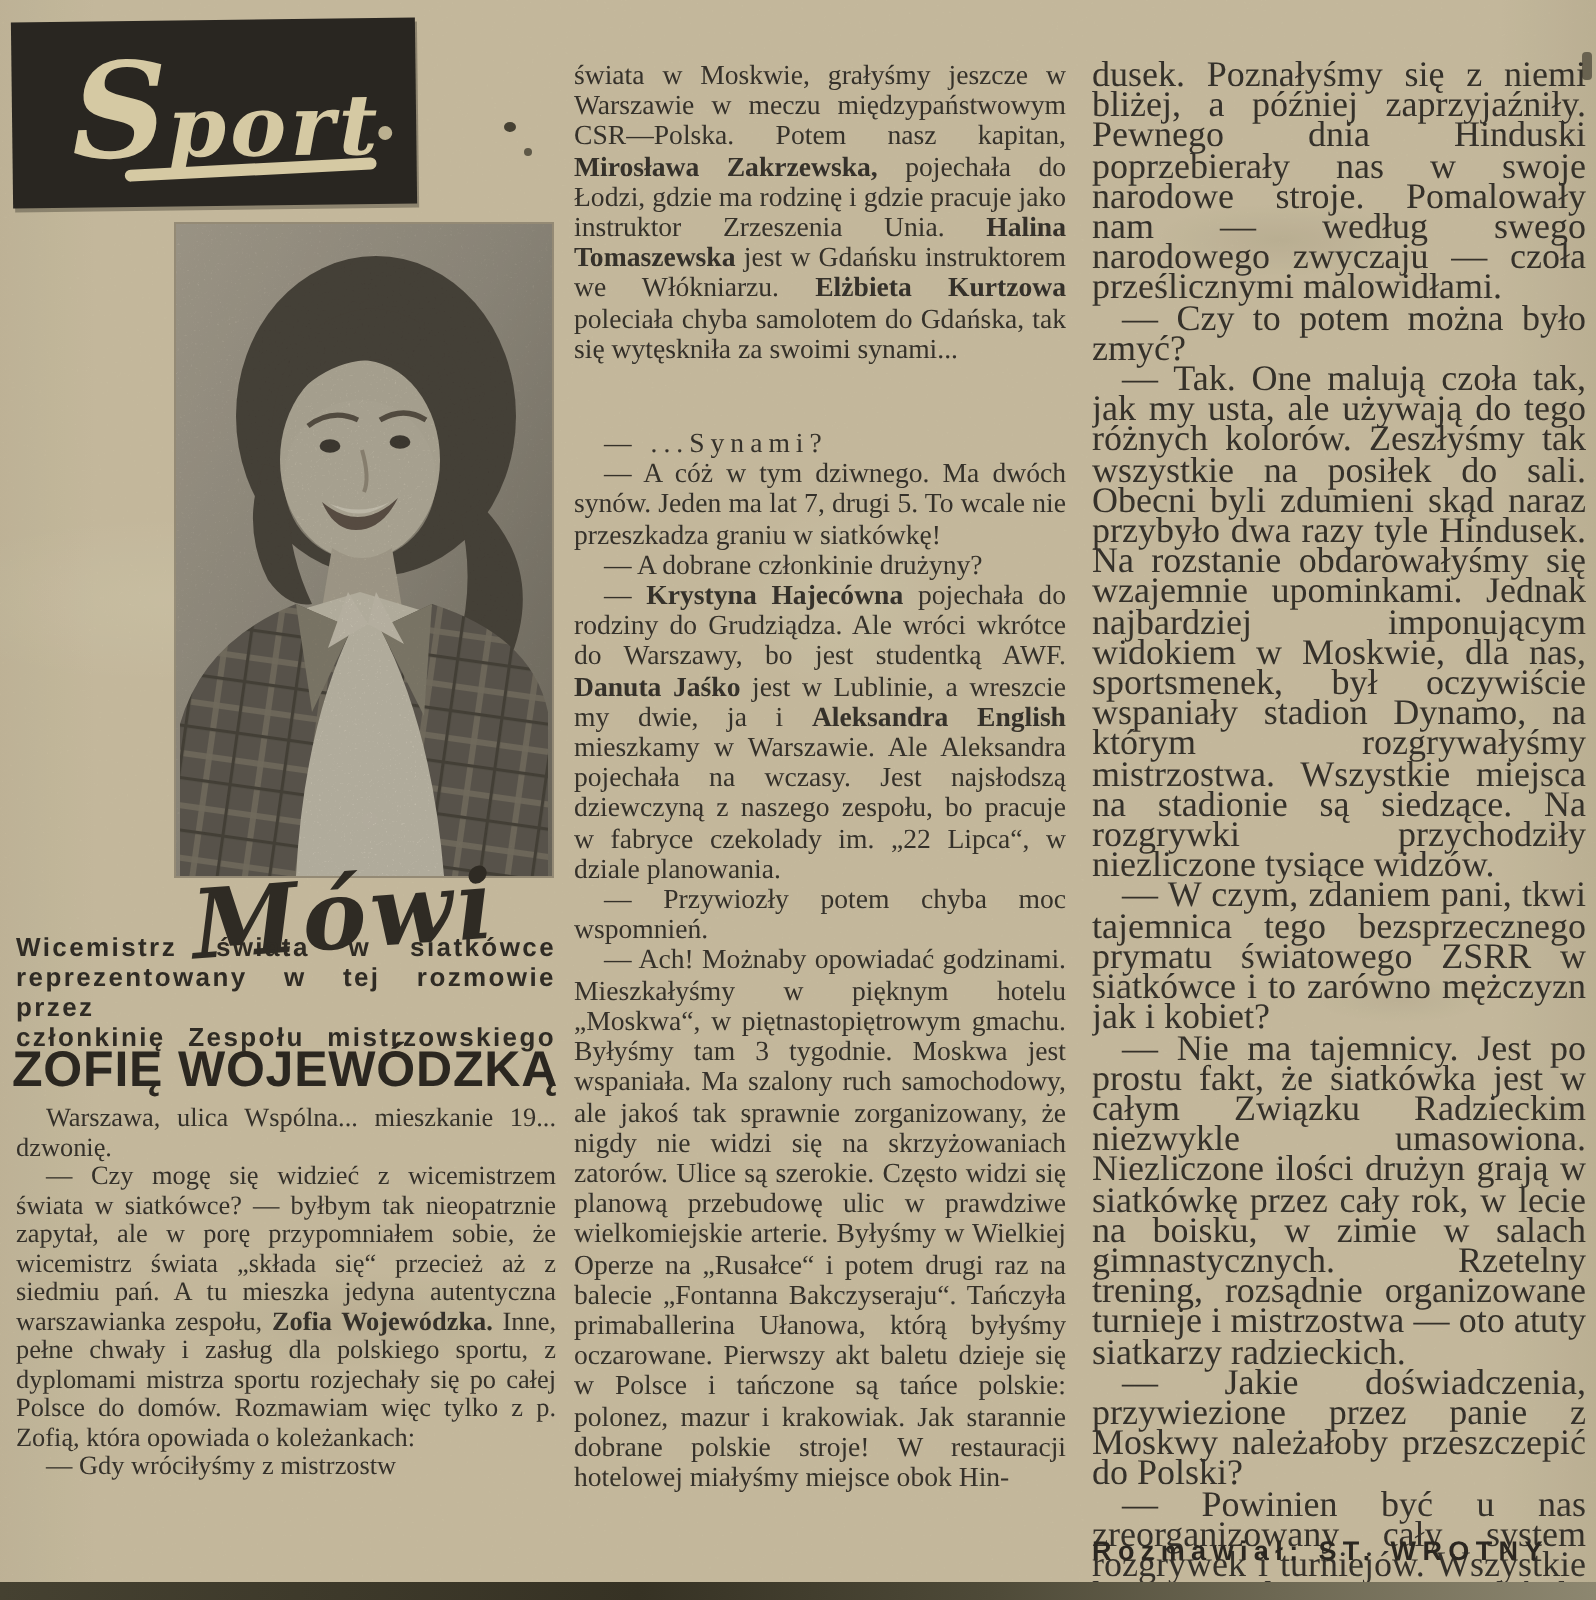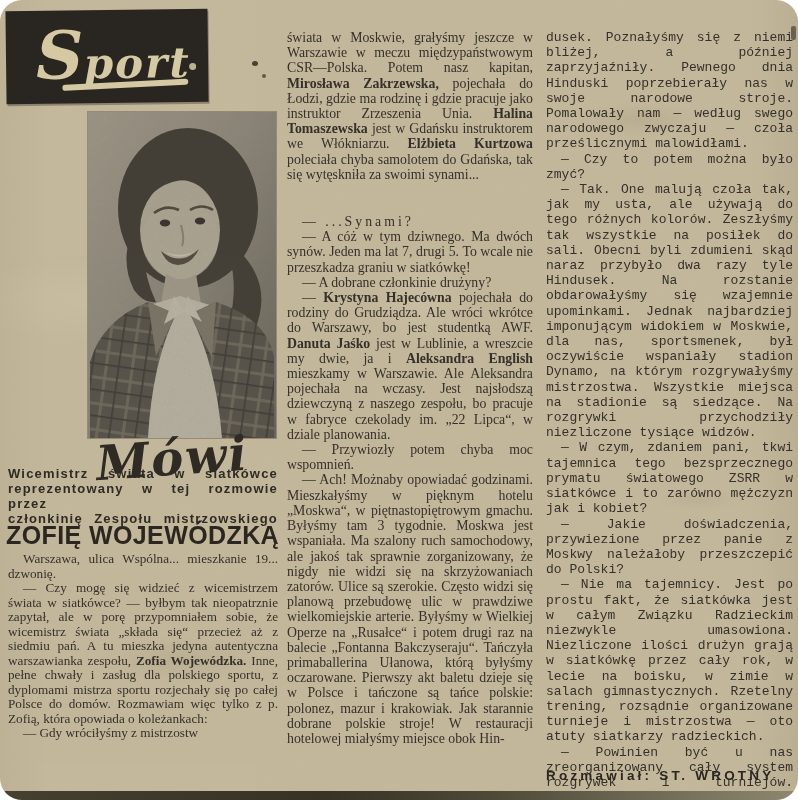--- a/index.html
+++ b/index.html
@@ -10,21 +10,20 @@
     background-image:
       radial-gradient(ellipse 90px 26px at 640px 120px, rgba(92,82,60,.10), transparent 70%),
       radial-gradient(ellipse 120px 34px at 180px 660px, rgba(92,82,60,.09), transparent 70%),
       radial-gradient(ellipse 70px 70px at 420px 300px, rgba(255,250,228,.14), transparent 70%),
       radial-gradient(ellipse 60px 16px at 700px 500px, rgba(92,82,60,.08), transparent 70%),
       radial-gradient(ellipse 200px 60px at 90px 300px, rgba(255,250,228,.10), transparent 70%),
       linear-gradient(90deg, rgba(120,108,82,.08), rgba(0,0,0,0) 6%, rgba(0,0,0,0) 94%, rgba(120,108,82,.12));
     overflow:hidden;
     font-family:"Liberation Serif", serif;
     color:#35312a;
-    border-radius:22px;
   }
   .grain{position:absolute;inset:0;pointer-events:none;opacity:.14;}
 
   
   .logo{
     position:absolute;left:6px;top:10px;width:202px;height:93px;
     background:#292621;transform:rotate(-.7deg);
     box-shadow:1px 2px 0 rgba(40,36,28,.35);
   }
   .logo-word{
@@ -69,21 +68,21 @@
     position:absolute;left:6px;top:522px;width:274px;
     font-family:"Liberation Sans", sans-serif;
     font-weight:bold;font-size:25px;line-height:1.05;color:#2b2720;
     letter-spacing:.4px;white-space:nowrap;
   }
 
   
   .col{position:absolute;text-align:justify;}
   .col1{left:8px;top:552px;width:270px;font-size:13.2px;line-height:14.5px;}
   .col2{left:287px;top:30px;width:246px;font-size:13.8px;line-height:15.2px;height:762px;overflow:hidden;}
-  .col3{left:546px;top:30px;width:247px;font-size:13px;line-height:15.2px;height:762px;overflow:hidden;font-family:Liberation Mono, monospace;}
+  .col3{left:546px;top:30px;width:247px;font-size:18px;line-height:15.2px;height:762px;overflow:hidden;}
   .para{margin:0;text-indent:15px;}
   .para.noindent{text-indent:0;}
   .para.spaced{letter-spacing:3px;margin-top:32px;}
   .b{font-weight:bold;}
   .byline{
     position:absolute;left:546px;top:768px;width:247px;
     font-family:"Liberation Sans", sans-serif;
     font-weight:bold;font-size:13.5px;letter-spacing:3.2px;
     color:#2b2720;white-space:nowrap;
   }
@@ -196,21 +195,21 @@
       <p class="para"><span>— A dobrane członkinie drużyny?</span></p>
       <p class="para"><span>— </span><span class="b">Krystyna Hajecówna</span><span> pojechała do rodziny do Grudziądza. Ale wróci wkrótce do Warszawy, bo jest studentką AWF. </span><span class="b">Danuta Jaśko</span><span> jest w Lublinie, a wreszcie my dwie, ja i </span><span class="b">Aleksandra English</span><span> mieszkamy w Warszawie. Ale Aleksandra pojechała na wczasy. Jest najsłodszą dziewczyną z naszego zespołu, bo pracuje w fabryce czekolady im. „22 Lipca“, w dziale planowania.</span></p>
       <p class="para"><span>— Przywiozły potem chyba moc wspomnień.</span></p>
       <p class="para"><span>— Ach! Możnaby opowiadać godzinami. Mieszkałyśmy w pięknym hotelu „Moskwa“, w piętnastopiętrowym gmachu. Byłyśmy tam 3 tygodnie. Moskwa jest wspaniała. Ma szalony ruch samochodowy, ale jakoś tak sprawnie zorganizowany, że nigdy nie widzi się na skrzyżowaniach zatorów. Ulice są szerokie. Często widzi się planową przebudowę ulic w prawdziwe wielkomiejskie arterie. Byłyśmy w Wielkiej Operze na „Rusałce“ i potem drugi raz na balecie „Fontanna Bakczyseraju“. Tańczyła primaballerina Ułanowa, którą byłyśmy oczarowane. Pierwszy akt baletu dzieje się w Polsce i tańczone są tańce polskie: polonez, mazur i krakowiak. Jak starannie dobrane polskie stroje! W restauracji hotelowej miałyśmy miejsce obok Hin-</span></p>
     </div>
   <div class="col col3" lang="pl">
       <p class="para noindent"><span>dusek. Poznałyśmy się z niemi bliżej, a później zaprzyjaźniły. Pewnego dnia Hinduski poprzebierały nas w swoje narodowe stroje. Pomalowały nam — według swego narodowego zwyczaju — czoła prześlicznymi malowidłami.</span></p>
       <p class="para"><span>— Czy to potem można było zmyć?</span></p>
       <p class="para"><span>— Tak. One malują czoła tak, jak my usta, ale używają do tego różnych kolorów. Zeszłyśmy tak wszystkie na posiłek do sali. Obecni byli zdumieni skąd naraz przybyło dwa razy tyle Hindusek. Na rozstanie obdarowałyśmy się wzajemnie upominkami. Jednak najbardziej imponującym widokiem w Moskwie, dla nas, sportsmenek, był oczywiście wspaniały stadion Dynamo, na którym rozgrywałyśmy mistrzostwa. Wszystkie miejsca na stadionie są siedzące. Na rozgrywki przychodziły niezliczone tysiące widzów.</span></p>
       <p class="para"><span>— W czym, zdaniem pani, tkwi tajemnica tego bezsprzecznego prymatu światowego ZSRR w siatkówce i to zarówno mężczyzn jak i kobiet?</span></p>
+      <p class="para"><span>— Nie ma tajemnicy. Jest po prostu fakt, że siatkówka jest w całym Związku Radzieckim niezwykle umasowiona. Niezliczone ilości drużyn grają w siatkówkę przez cały rok, w lecie na boisku, w zimie w salach gimnastycznych. Rzetelny trening, rozsądnie organizowane turnieje i mistrzostwa — oto atuty siatkarzy radzieckich.</span></p>
       <p class="para"><span>— Jakie doświadczenia, przywiezione przez panie z Moskwy należałoby przeszczepić do Polski?</span></p>
-      <p class="para"><span>— Nie ma tajemnicy. Jest po prostu fakt, że siatkówka jest w całym Związku Radzieckim niezwykle umasowiona. Niezliczone ilości drużyn grają w siatkówkę przez cały rok, w lecie na boisku, w zimie w salach gimnastycznych. Rzetelny trening, rozsądnie organizowane turnieje i mistrzostwa — oto atuty siatkarzy radzieckich.</span></p>
       <p class="para"><span>— Powinien być u nas zreorganizowany cały system rozgrywek i turniejów. Wszystkie lepsze drużyny siatkówki mężczyzn i kobiet powinny częściej się ze sobą spotykać. Więcej grać. Trzeba organizować mistrzostwa letnie i zimowe. Trzeba popularyzować ten piękny sport, propagować, zachęcać młodzież, i grać, grać, grać!</span></p>
     </div>
 
   <div class="byline">Rozmawiał: ST. WROTNY</div>
 
   <div class="page-edge"></div>
 </div>
 
 </body></html>

